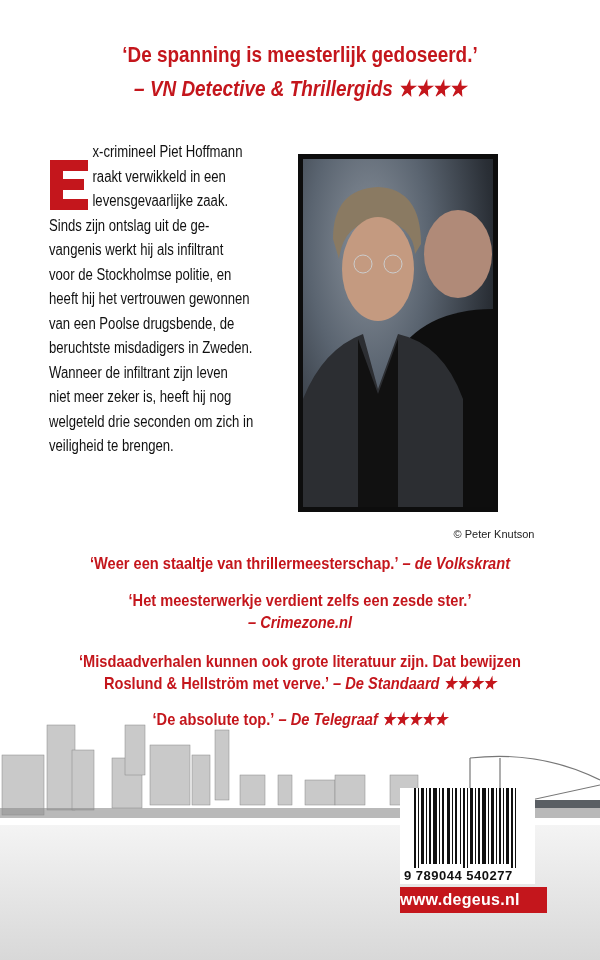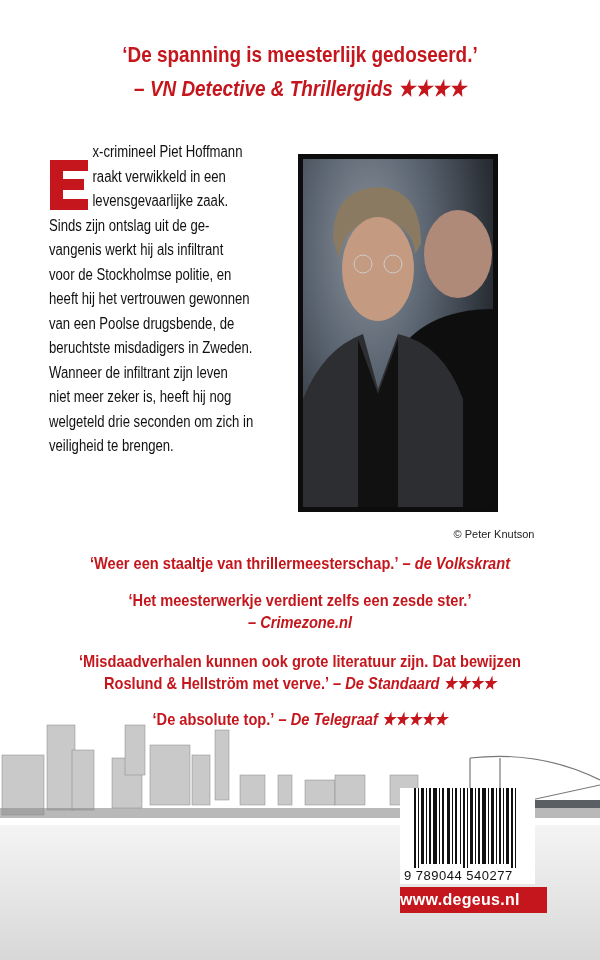--- a/index.html
+++ b/index.html
@@ -14,21 +14,21 @@
   .bl { white-space:nowrap; }
   #photo { position:absolute; left:298px; top:154px; width:200px; height:358px; background:#0d0d0d; overflow:hidden; }
   #photo-inner { position:absolute; left:5px; top:5px; right:5px; bottom:5px;
                  background:radial-gradient(ellipse at 35% 25%, #8a929c 0%, #5a6470 35%, #2a2f36 70%, #111 100%); overflow:hidden; }
   #credit { position:absolute; left:440px; top:528px; width:108px; text-align:center; font-size:11px; color:#222; }
   .review { position:absolute; left:0; width:600px; text-align:center; color:#c4161c; font-weight:bold;
             font-size:17px; line-height:22px; transform:scaleX(0.86); transform-origin:center; }
   .review .src { font-style:italic; }
   #skyline { position:absolute; left:0; top:720px; width:600px; height:240px; overflow:hidden; }
   #barcode { position:absolute; left:400px; top:788px; width:135px; height:96px; background:#fff; }
-  #barcode-num { position:absolute; left:404px; top:868px; font-size:13px; color:#111; letter-spacing:0.5px; background:#fff; }
+  #barcode-num { position:absolute; left:404px; top:868px; font-size:13px; color:#111; letter-spacing:0.5px; background:#fff;font-weight:bold; }
   #url-bar { position:absolute; left:400px; top:887px; width:147px; height:26px; background:#c4161c; color:#fff;
              font-weight:bold; font-size:16px; line-height:26px; text-align:left; letter-spacing:0.3px; }
 </style>
 </head>
 <body>
 
 <div id="top-quote">
   <div>‘De spanning is meesterlijk gedoseerd.’</div>
   <div class="src">– VN Detective &amp; Thrillergids ★★★★</div>
 </div>

